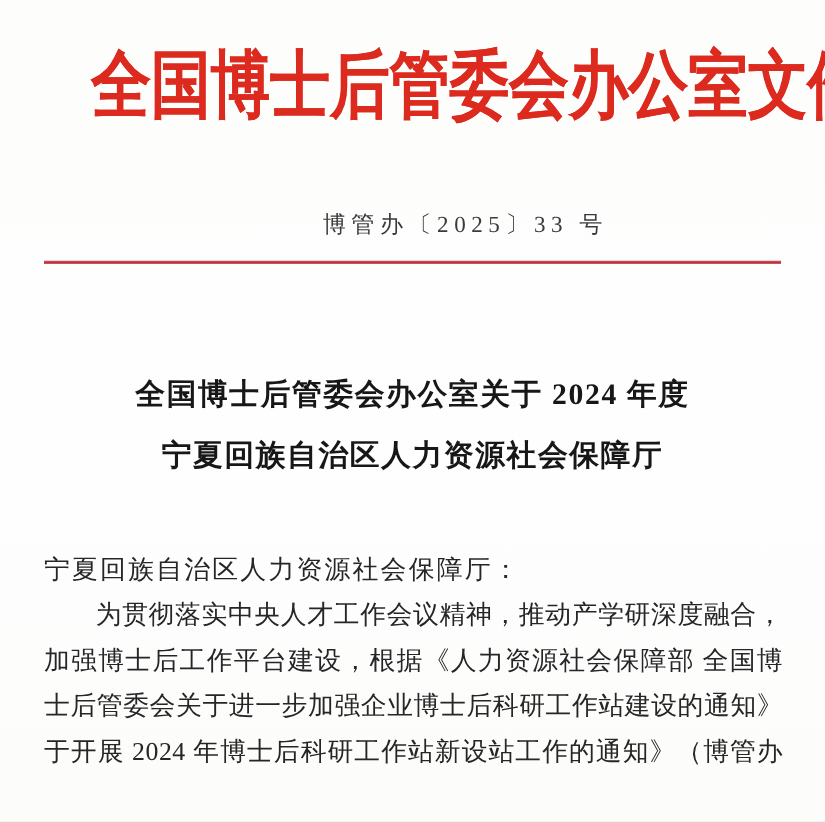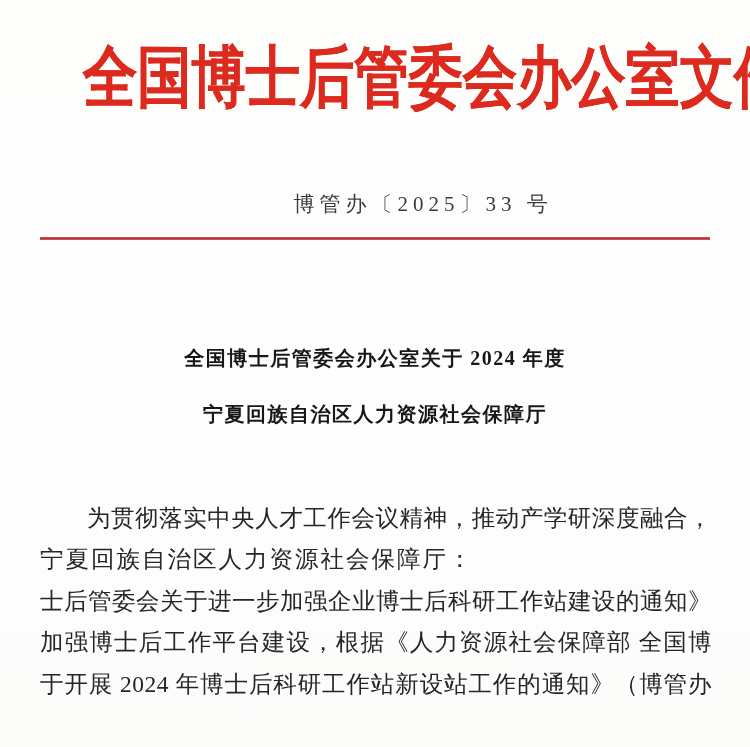--- a/index.html
+++ b/index.html
@@ -62,21 +62,21 @@
 
   
   .doc-title {
     position: absolute;
     top: 330px;
     left: 30px;
     width: 690px;
     text-align: center;
     font-weight: 700;
     color: #171717;
-    font-size: 20px;
+    font-size: 27px;
     line-height: 56px;
     letter-spacing: 1.5px;
   }
 
   
   .doc-body {
     position: absolute;
     top: 498px;
     left: 40px;
     width: 672px;
@@ -110,20 +110,20 @@
   <div class="doc-number">博管办〔2025〕33 号</div>
 
   <div class="red-rule"></div>
 
   <div class="doc-title">
     <div>全国博士后管委会办公室关于 2024 年度</div>
     <div>宁夏回族自治区人力资源社会保障厅</div>
   </div>
 
   <div class="doc-body">
+    <div class="body-line">宁夏回族自治区人力资源社会保障厅：</div>
     <div class="body-line justified indent">为贯彻落实中央人才工作会议精神，推动产学研深度融合，</div>
-    <div class="body-line">宁夏回族自治区人力资源社会保障厅：</div>
+    <div class="body-line justified">加强博士后工作平台建设，根据《人力资源社会保障部 全国博</div>
     <div class="body-line justified">士后管委会关于进一步加强企业博士后科研工作站建设的通知》</div>
-    <div class="body-line justified">加强博士后工作平台建设，根据《人力资源社会保障部 全国博</div>
     <div class="body-line justified">于开展 2024 年博士后科研工作站新设站工作的通知》（博管办</div>
   </div>
 
 </div>
 
 </body></html>

